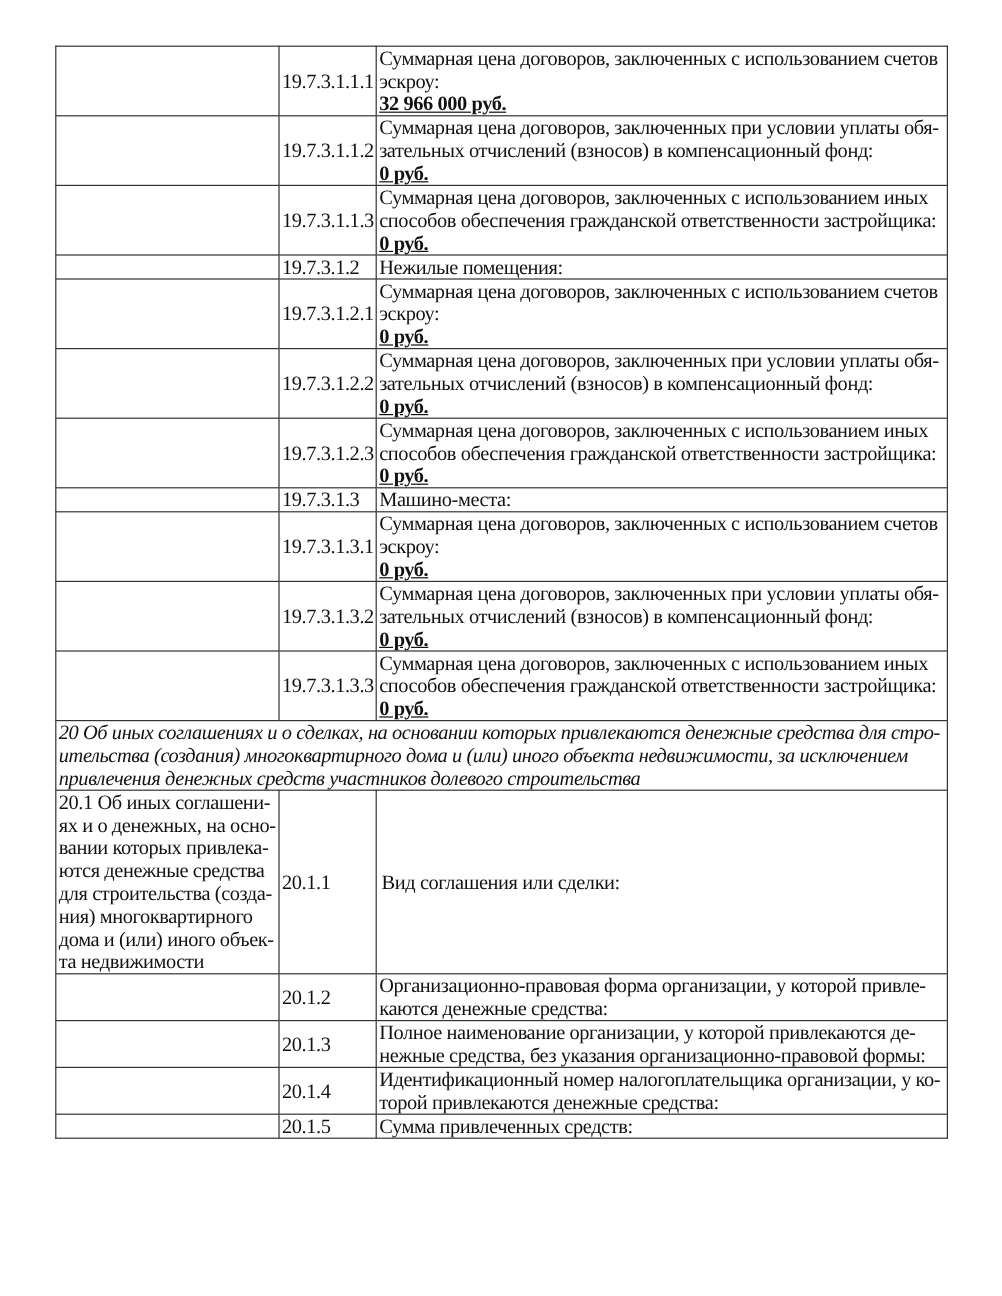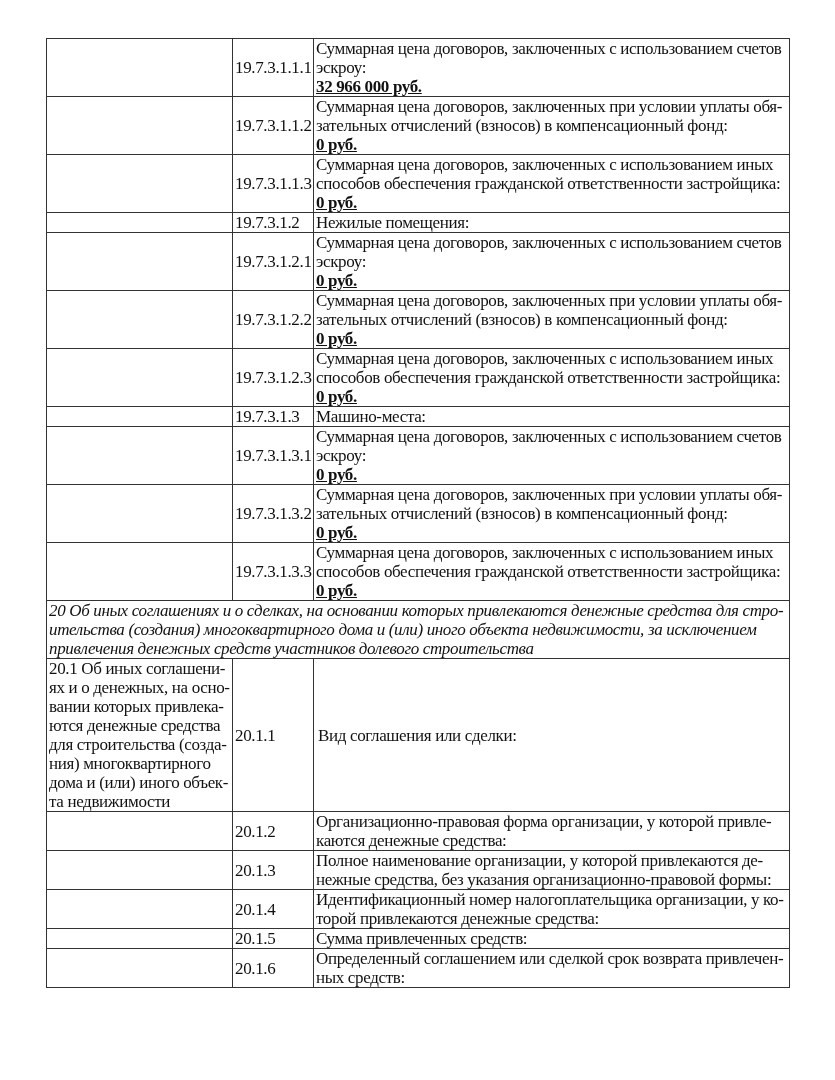--- a/index.html
+++ b/index.html
@@ -190,22 +190,14 @@
     </tr>
 
     <tr class="h1 sec20">
       <td></td>
       <td class="num">20.1.5</td>
       <td class="txt txt2">
         <span class="line">Сумма привлеченных средств:</span>
       </td>
     </tr>
 
-    <tr class="h2 sec20">
-      <td></td>
-      <td class="num">20.1.6</td>
-      <td class="txt txt2">
-        <span class="line">Определенный соглашением или сделкой срок возврата привлечен-</span>
-        <span class="line">ных средств:</span>
-      </td>
-    </tr>
   </tbody>
 </table>
 
 </body></html>

